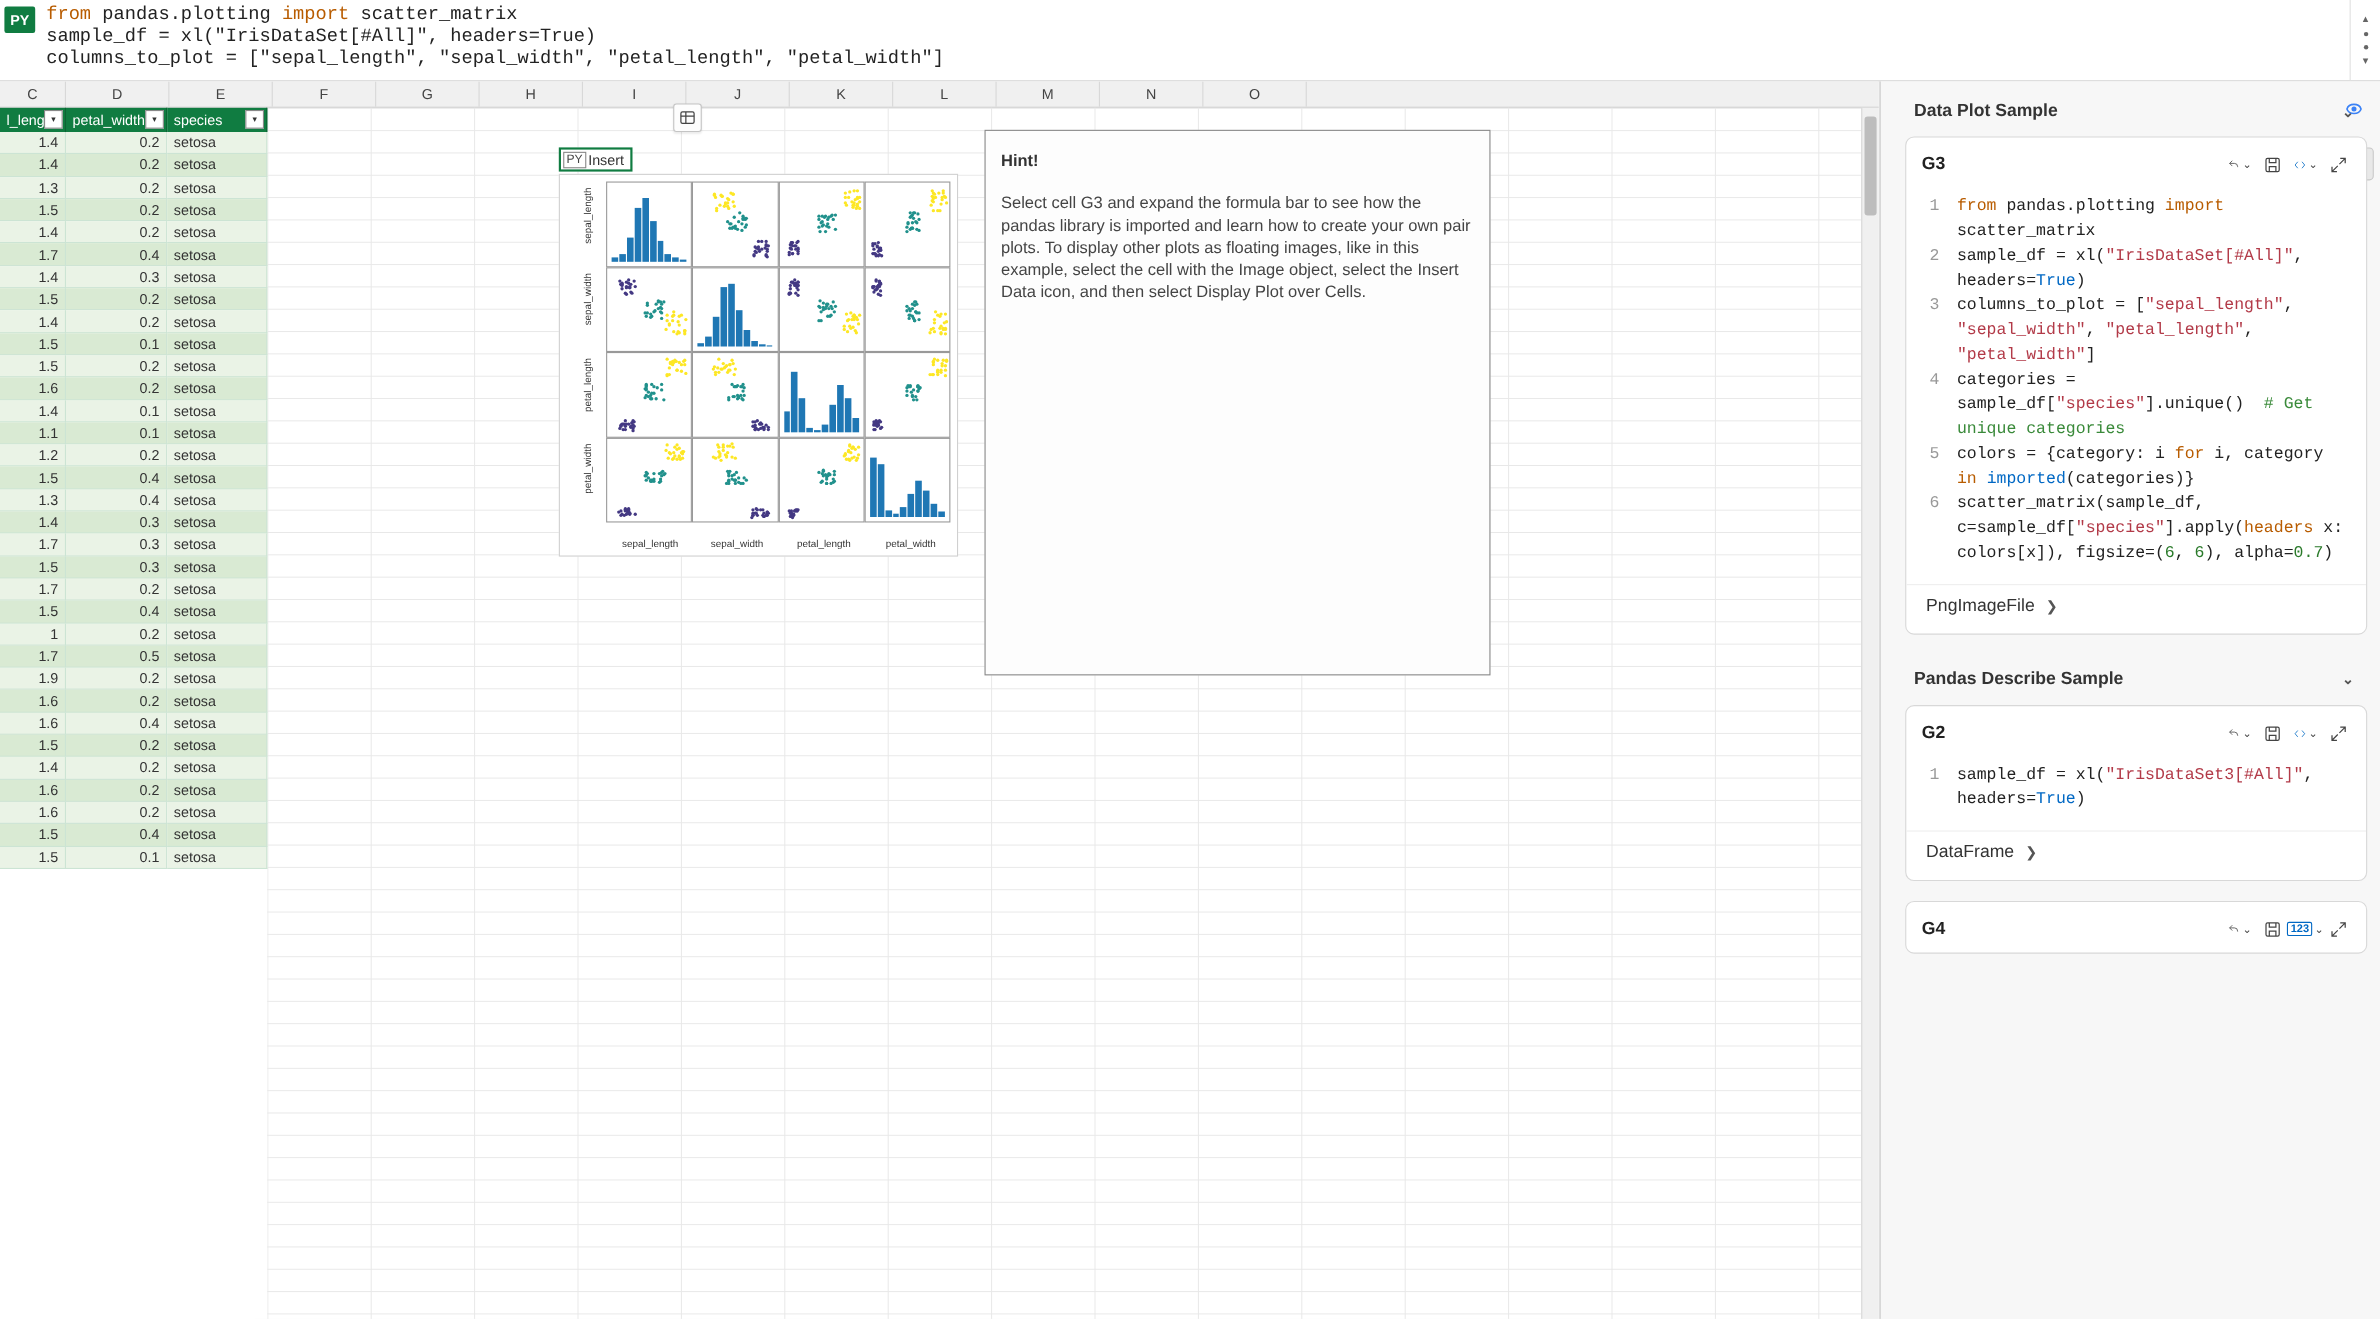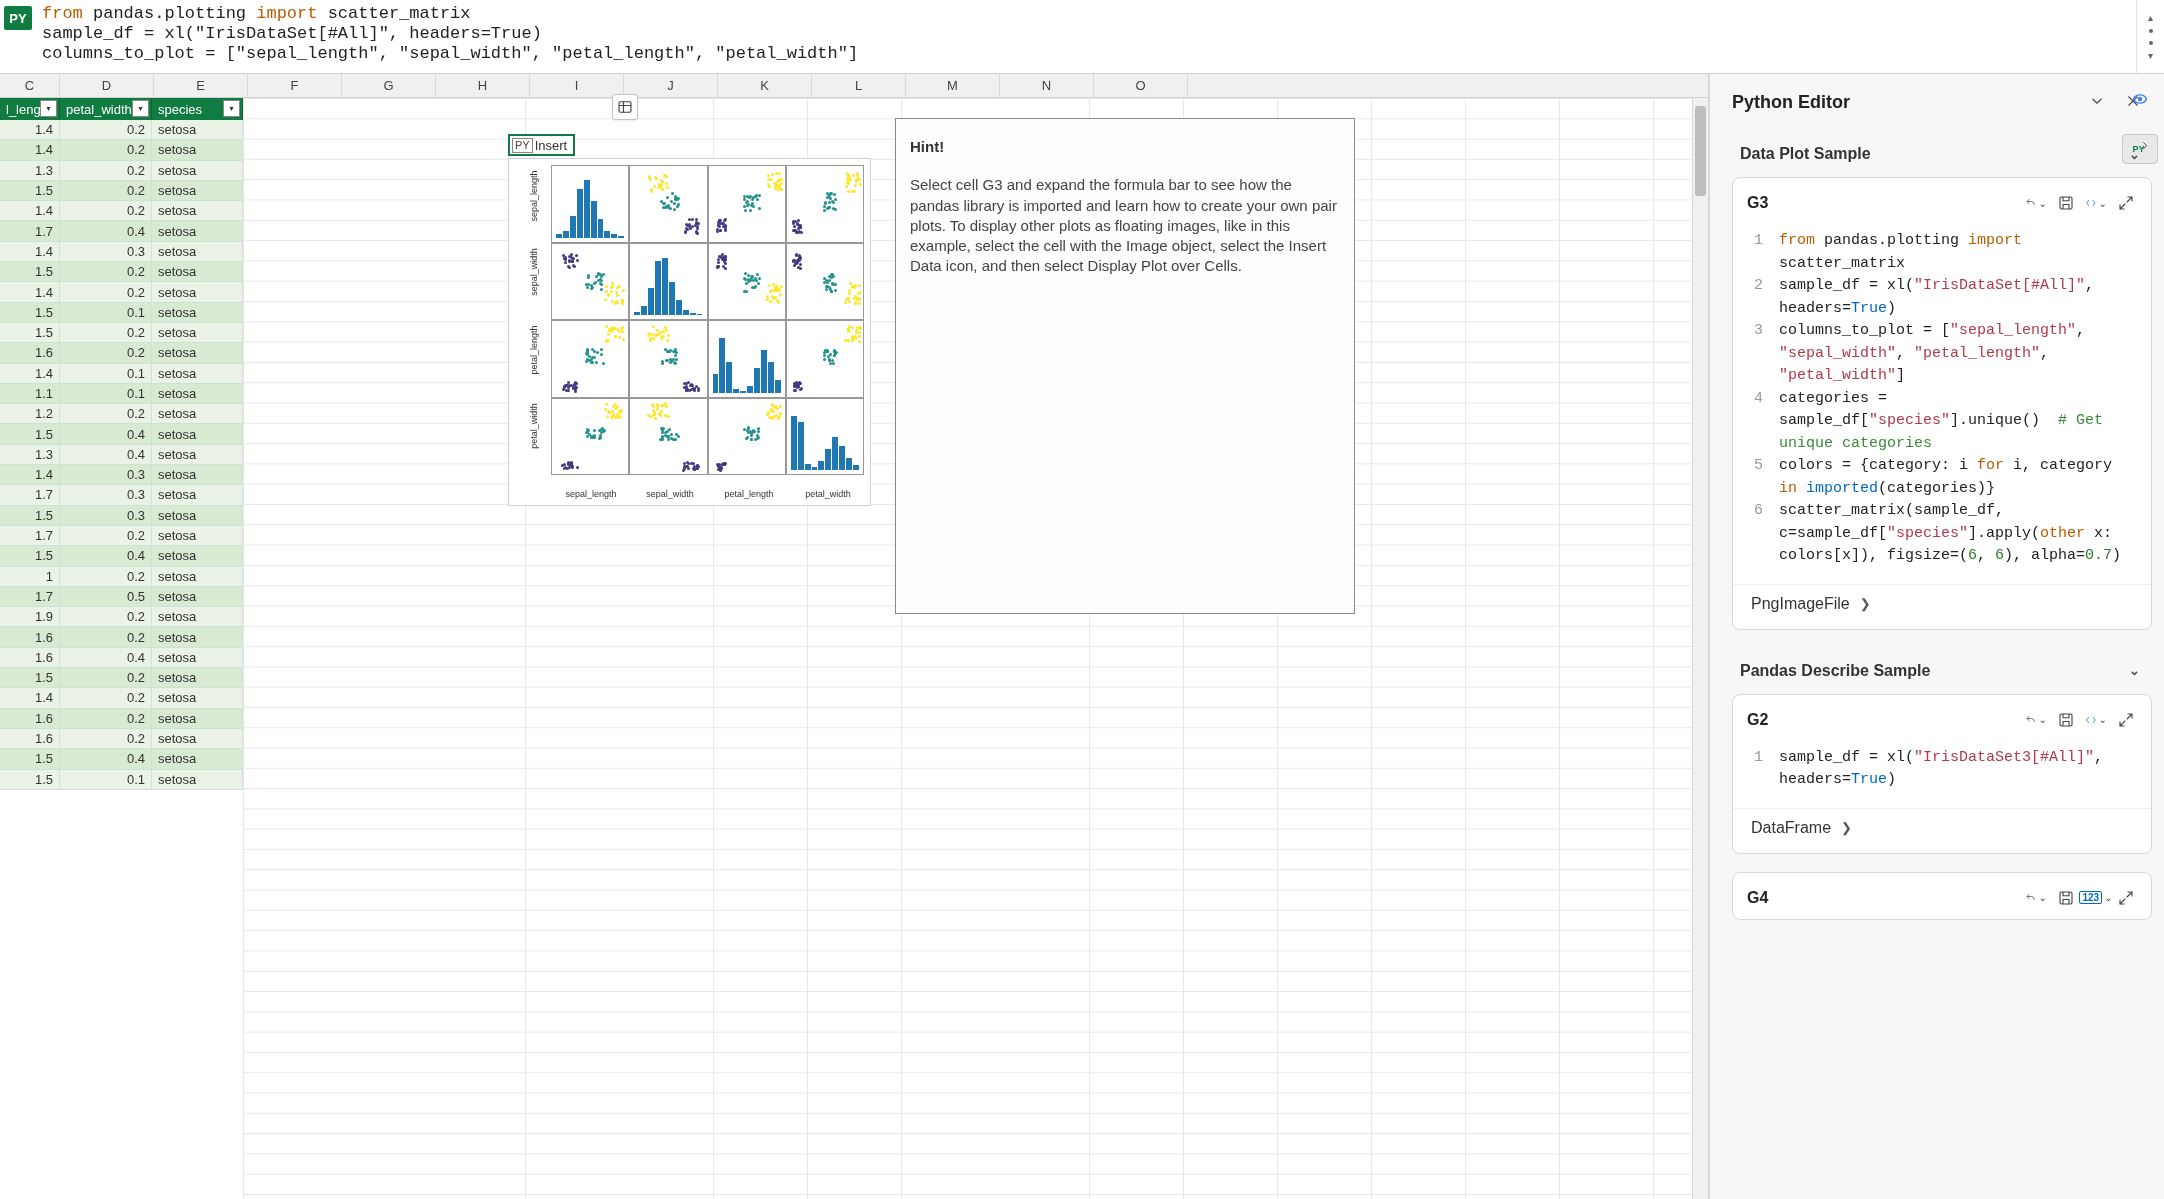--- a/index.html
+++ b/index.html
@@ -1559,31 +1559,20 @@
       <div class="hint-title">Hint!</div>
       <p>Select cell G3 and expand the formula bar to see how the pandas library is imported and learn how to create your own pair plots. To display other plots as floating images, like in this example, select the cell with the Image object, select the Insert Data icon, and then select Display Plot over Cells.</p>
     </div>
 
     <div class="vscroll">
       <div class="thumb"></div>
     </div>
   </div>
 
   <div class="editor-panel">
-    <div class="panel-header">
-      <div class="title">Python Editor</div>
-      <div class="actions">
-        <span><svg class="ic-svg" viewBox="0 0 24 24">
-              <path d="M6 9l6 6 6-6"></path>
-            </svg></span>
-        <span><svg class="ic-svg" viewBox="0 0 24 24">
-              <path d="M6 6l12 12M18 6L6 18"></path>
-            </svg></span>
-      </div>
-    </div>
     <div class="util-rail">
       <div class="util-btn">
         <svg viewBox="0 0 24 24" width="22" height="22" fill="none">
             <path d="M5 12c2-6 12-6 14 0-2 6-12 6-14 0z" stroke="#3b82f6" stroke-width="1.6"></path>
             <circle cx="12" cy="12" r="2.5" fill="#3b82f6"></circle>
           </svg>
       </div>
       <div class="util-btn active">
         <svg viewBox="0 0 24 24" width="20" height="20">
             <text x="3" y="16" font-size="11" font-weight="700" fill="#107c41">PY</text>
@@ -1642,21 +1631,21 @@
             <div class="code-line">
               <span class="ln">4</span>
               <span class="src">categories = sample_df[<span class="tk-str">"species"</span>].unique()  <span class="tk-cmt"># Get unique categories</span></span>
             </div>
             <div class="code-line">
               <span class="ln">5</span>
               <span class="src">colors = {category: i <span class="tk-kw">for</span> i, category <span class="tk-kw">in</span> <span class="tk-fn">imported</span>(categories)}</span>
             </div>
             <div class="code-line">
               <span class="ln">6</span>
-              <span class="src">scatter_matrix(sample_df, c=sample_df[<span class="tk-str">"species"</span>].apply(<span class="tk-kw">other</span> x: colors[x]), figsize=(<span class="tk-num">6</span>, <span class="tk-num">6</span>), alpha=<span class="tk-num">0.7</span>)</span>
+              <span class="src">scatter_matrix(sample_df, c=sample_df[<span class="tk-str">"species"</span>].apply(<span class="tk-kw">headers</span> x: colors[x]), figsize=(<span class="tk-num">6</span>, <span class="tk-num">6</span>), alpha=<span class="tk-num">0.7</span>)</span>
             </div>
           </div>
           <div class="card-footer">
             <span>PngImageFile</span>
             <span class="arrow">❯</span>
           </div>
         </div>
         <div class="section-head">
           <span>Pandas Describe Sample</span>
           <span class="chev">⌄</span>

